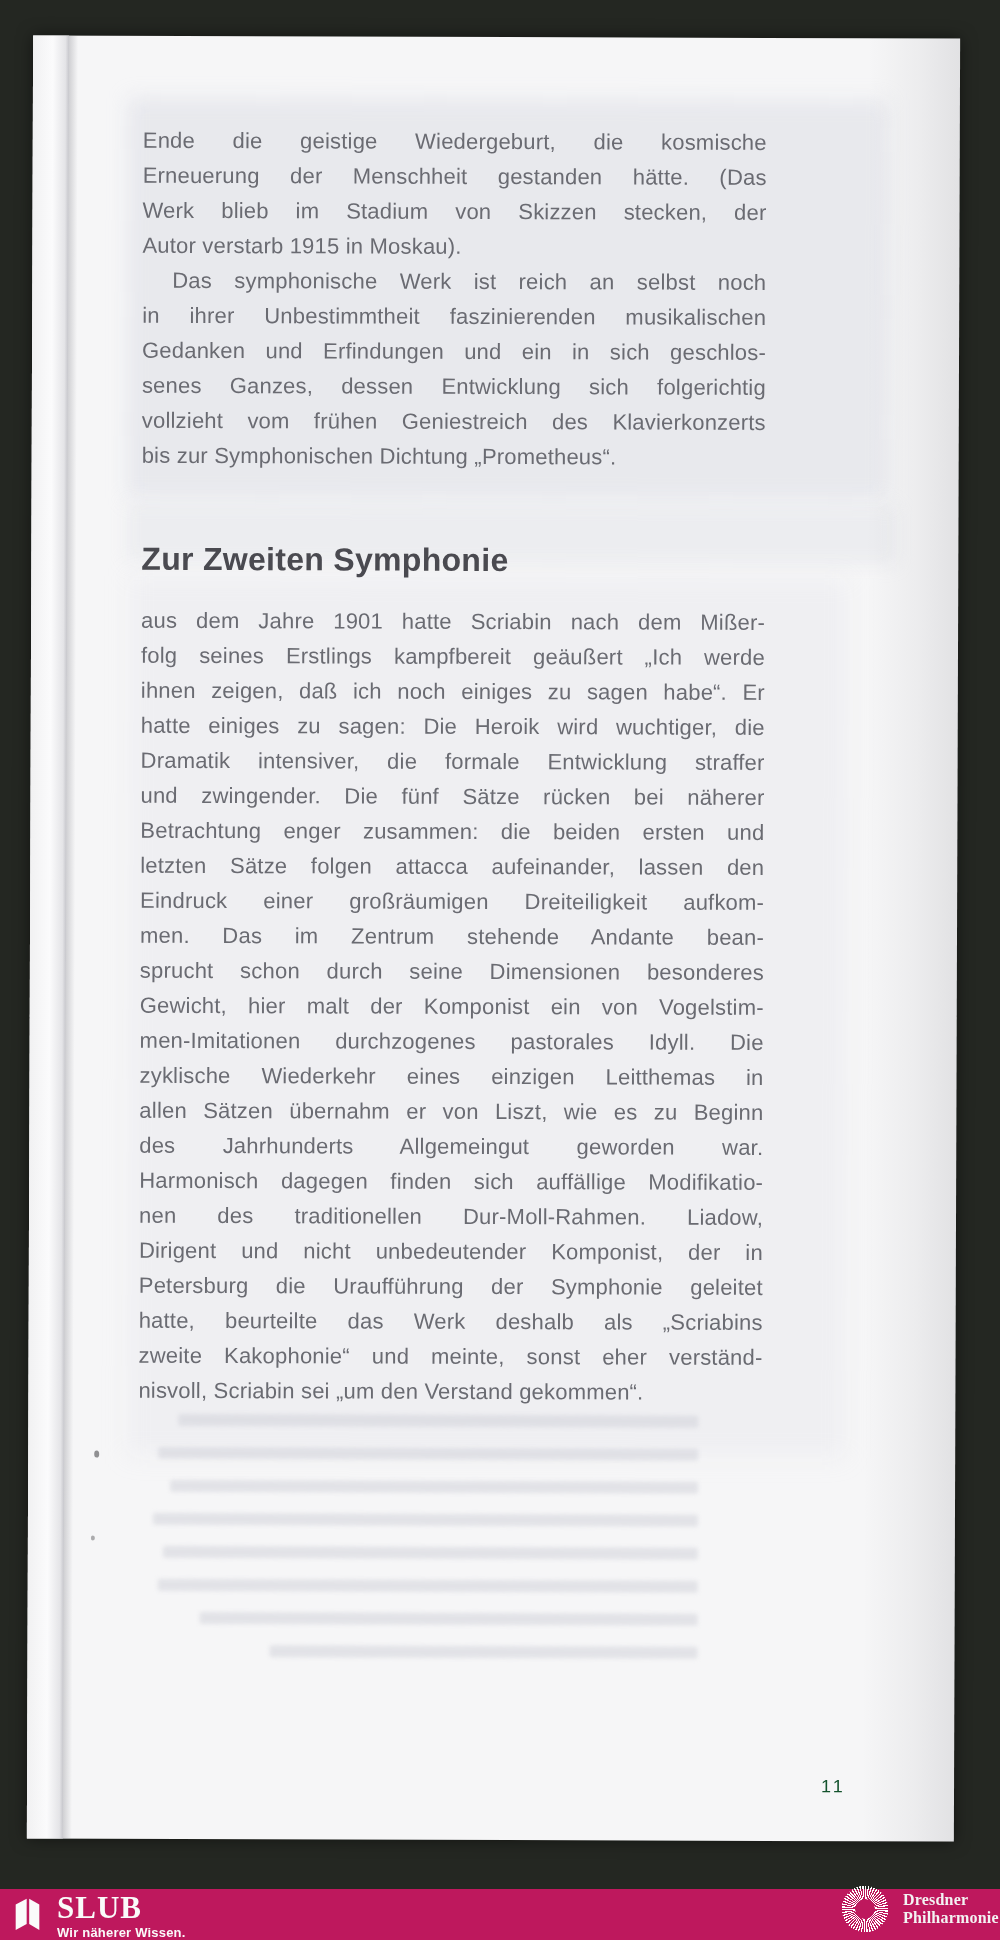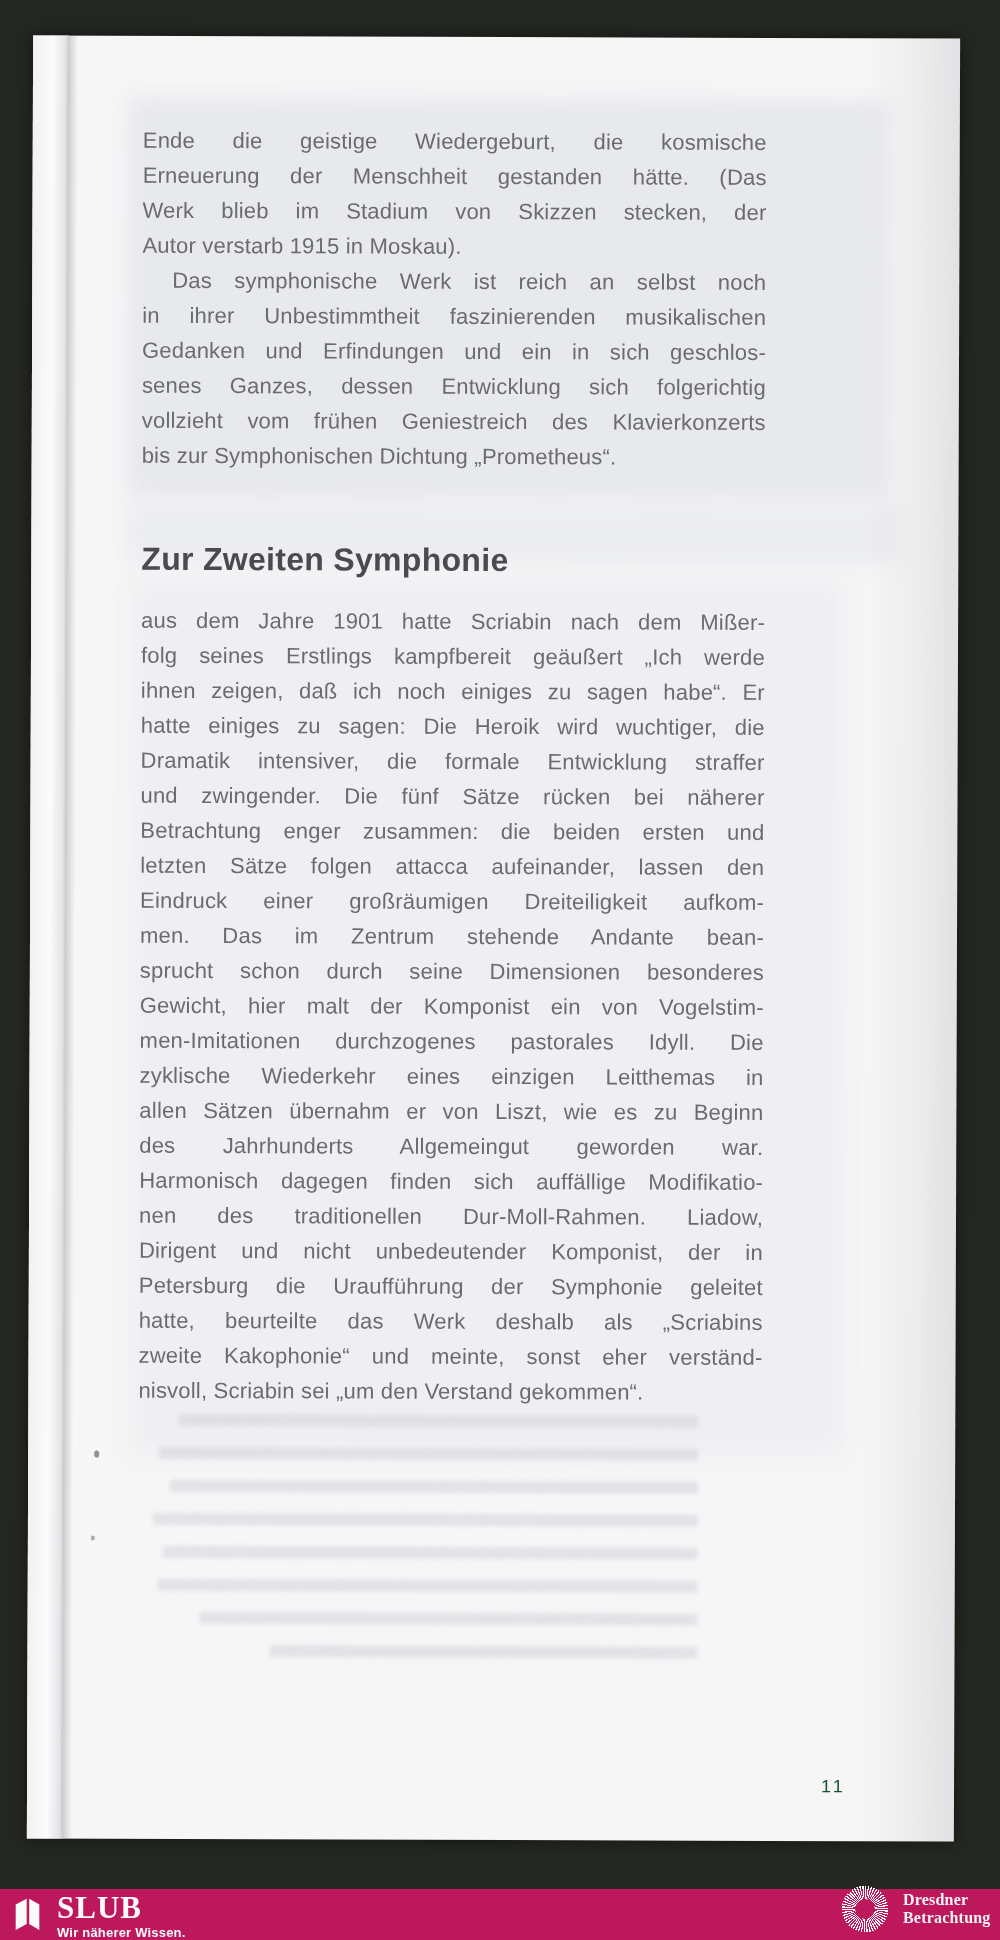--- a/index.html
+++ b/index.html
@@ -160,18 +160,18 @@
       </svg>
       <div class="slub-text">
         <div class="slub-name">SLUB</div>
         <div class="slub-tag">Wir näherer Wissen.</div>
       </div>
     </div>
     <div class="phil">
       <div class="sunburst"></div>
       <div class="phil-text">
         <div>Dresdner</div>
-        <div>Betrachtung</div>
+        <div>Philharmonie</div>
       </div>
     </div>
   </div>
 
 </div>
 
 </body></html>

